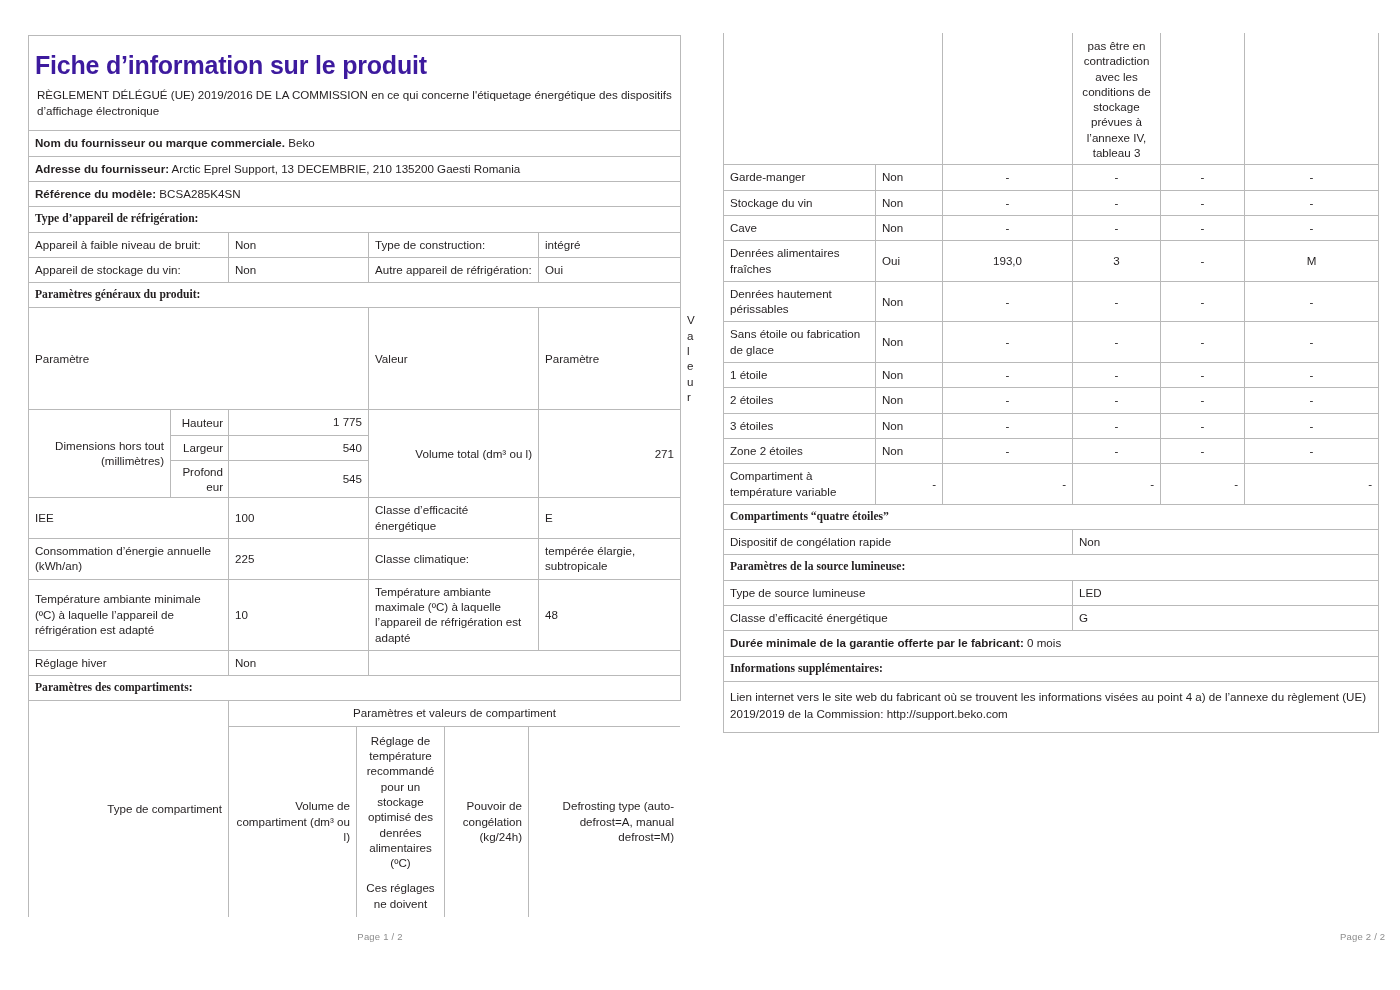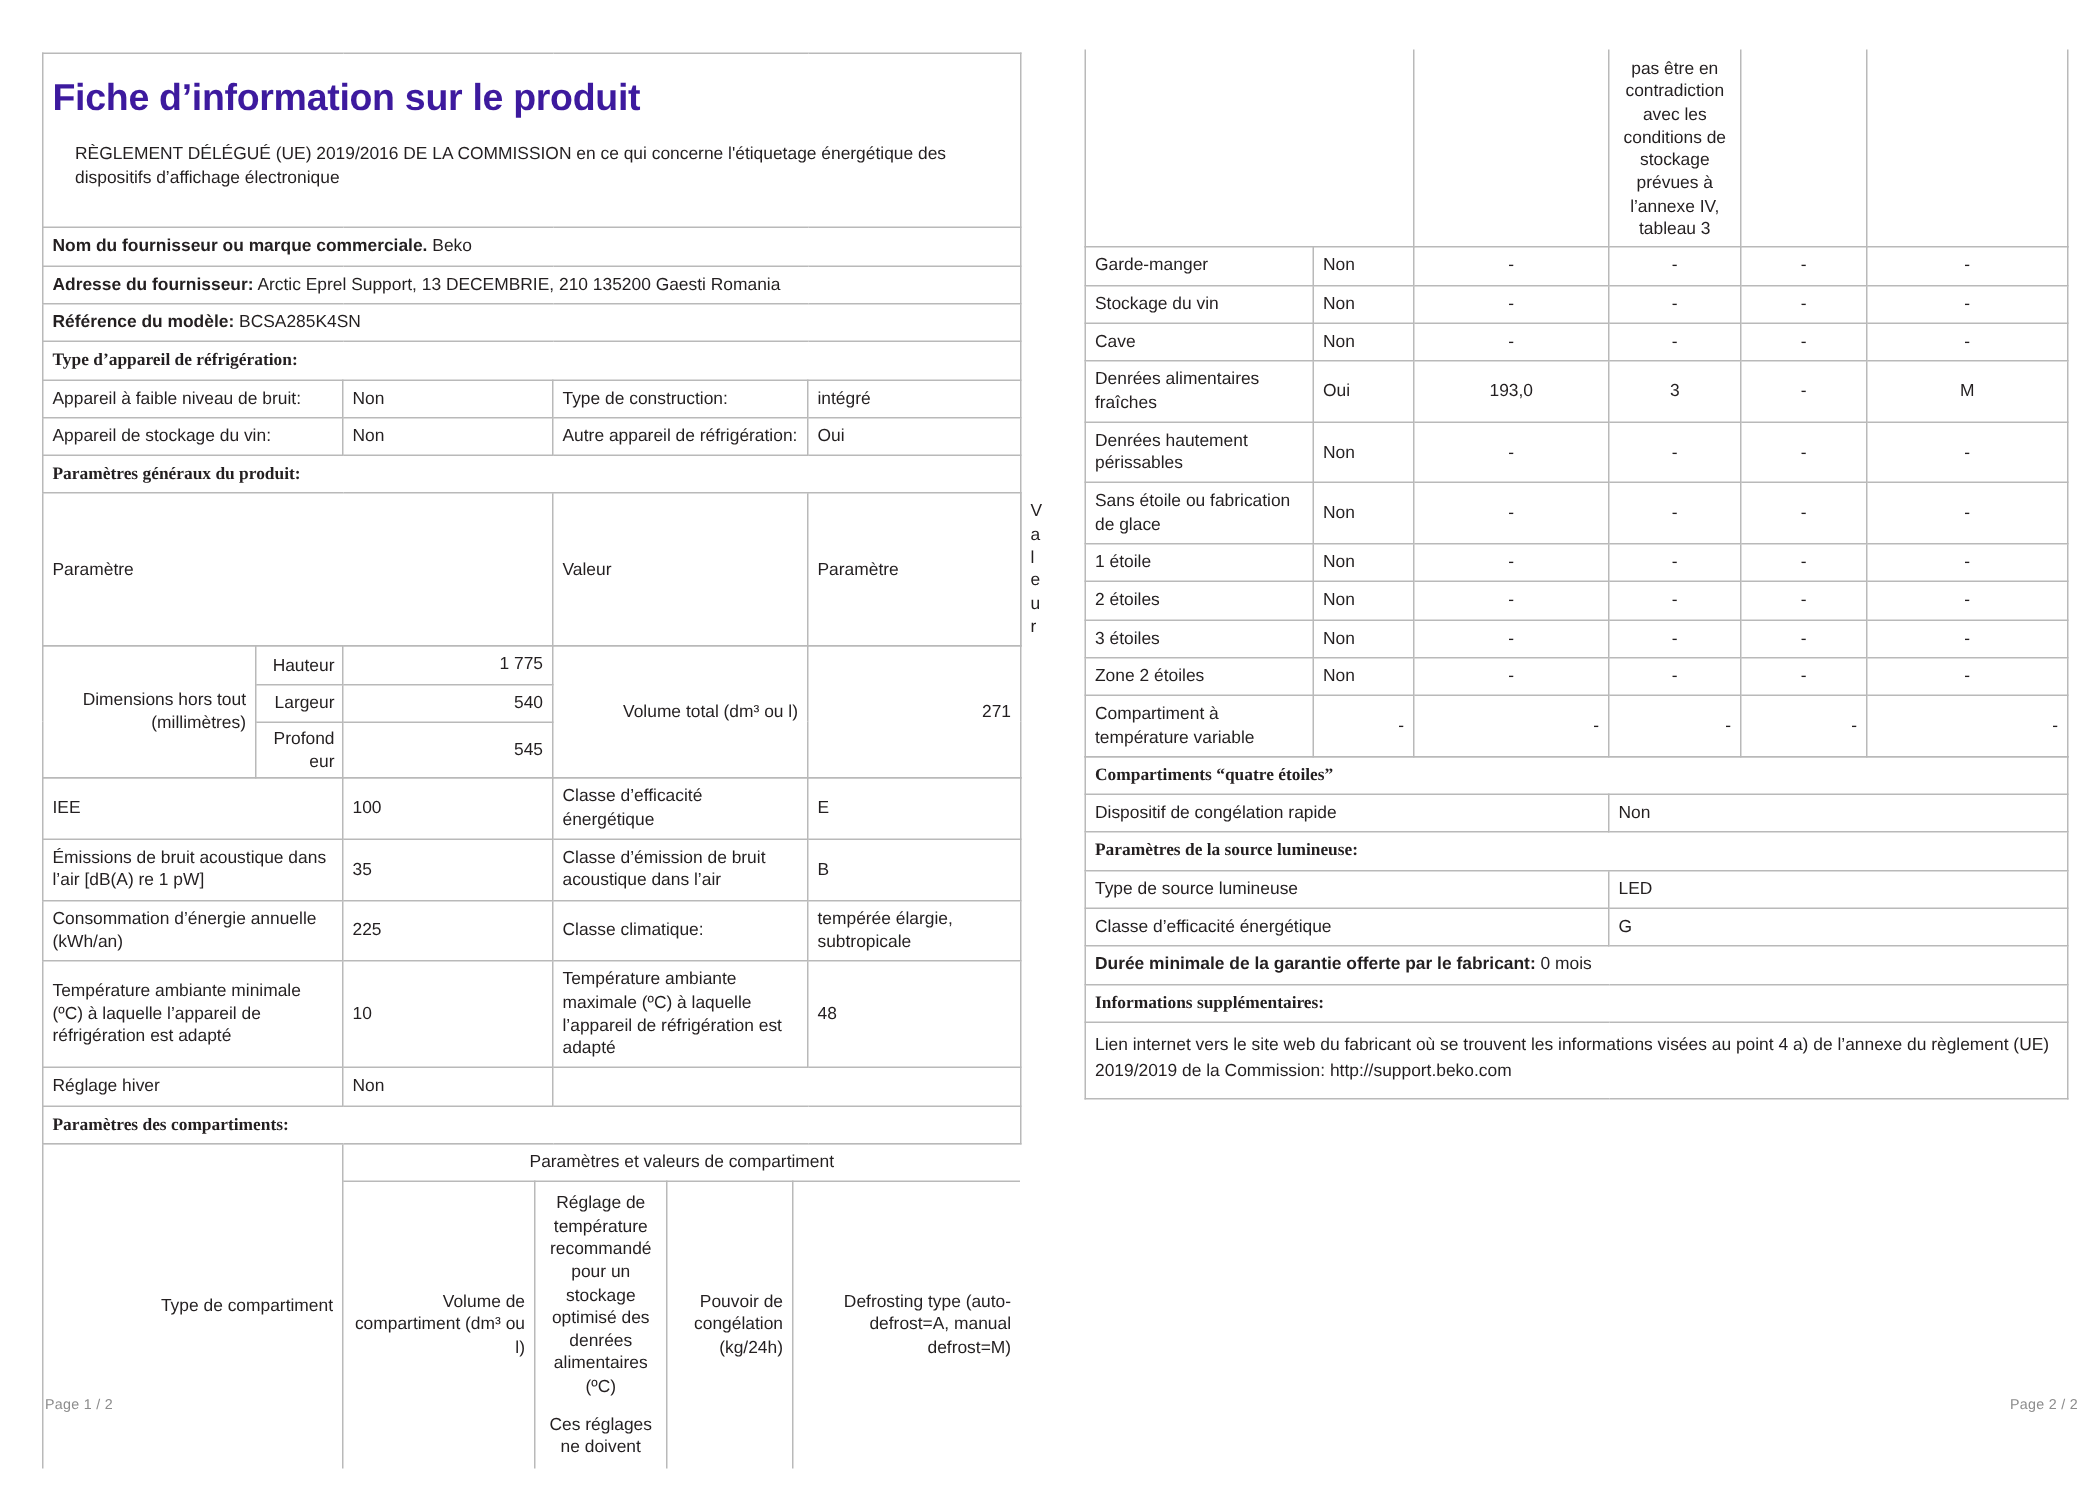--- a/index.html
+++ b/index.html
@@ -40,20 +40,21 @@
   .page-right .page-body {
     left: 23px;
     top: 33px;
     width: 655px;
   }
 
   .page-footer {
     position: absolute;
     bottom: 48px;
     width: 100%;
+    text-align: center;
     font-size: 9.5px;
     color: #8c8c8c;
     letter-spacing: .2px;
   }
   .page-left .page-footer  { padding-left: 30px; }
   .page-right .page-footer { padding-left: 640px; text-align: left; }
 
   
   table.doc {
     border-collapse: collapse;
@@ -80,21 +81,21 @@
     color: #3d1a9e;
     font-weight: bold;
     font-size: 25px;
     letter-spacing: -.2px;
     margin: 12px 0 7px 0;
     line-height: 1.1;
   }
   .intro {
     font-size: 11.6px;
     line-height: 1.42;
-    margin: 15px;
+    margin: 2px;
     padding-bottom: 4px;
   }
   .hdrcell { padding: 5px 6px 6px 6px; }
   .lbl { font-weight: bold; }
   .val { font-weight: normal; }
 
   .cut-top { border-top: none !important; }
 
   .clipbox {
     overflow: hidden;
@@ -209,26 +210,20 @@
           <col style="width:140px">
           <col style="width:170px">
           <col style="width:142px">
         </colgroup>
         <tbody>
             <tr>
           <td>IEE</td>
           <td>100</td>
           <td>Classe d’efficacité énergétique</td>
           <td>E</td>
-        </tr>
-        <tr>
-          <td>Émissions de bruit acoustique dans l’air [dB(A) re 1 pW]</td>
-          <td>35</td>
-          <td>Classe d’émission de bruit acoustique dans l’air</td>
-          <td>B</td>
         </tr>
         <tr>
           <td>Consommation d’énergie annuelle (kWh/an)</td>
           <td>225</td>
           <td>Classe climatique:</td>
           <td>tempérée élargie, subtropicale</td>
         </tr>
         <tr>
           <td>Température ambiante minimale (ºC) à laquelle l’appareil de réfrigération est adapté</td>
           <td>10</td>

